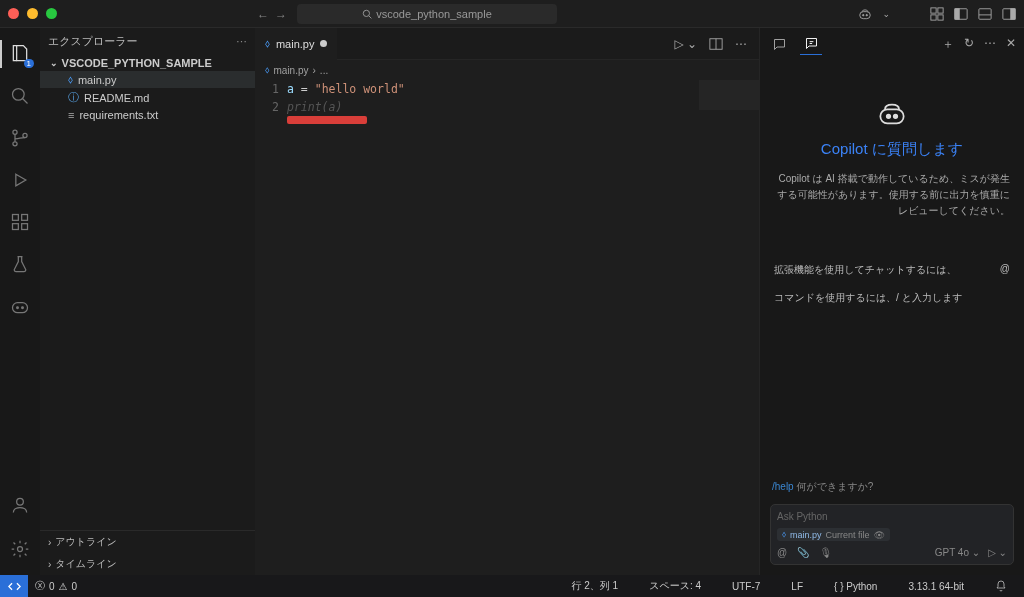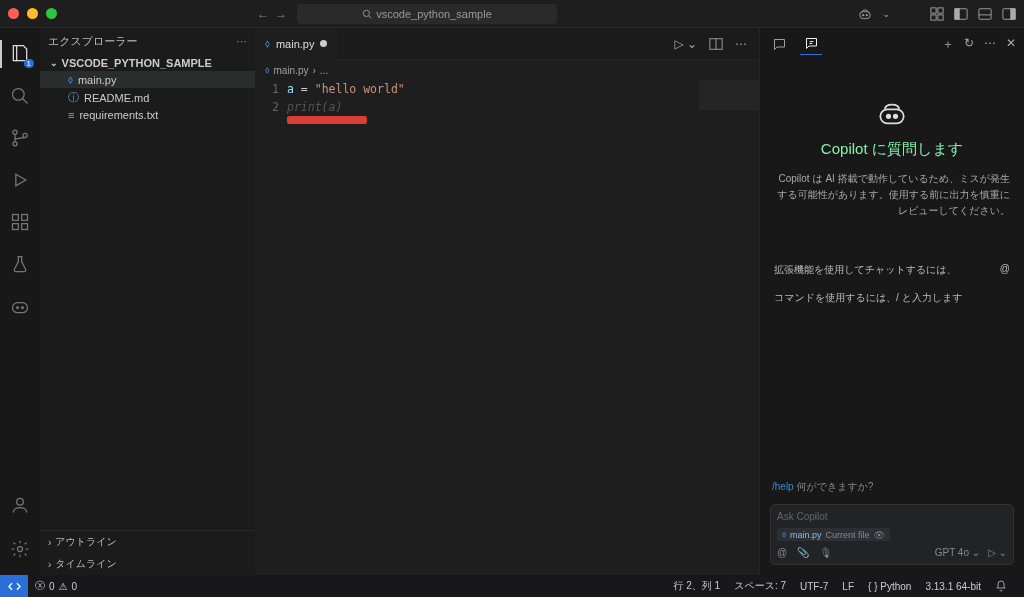--- a/index.html
+++ b/index.html
@@ -46,36 +46,36 @@
     .minimap{position:absolute;right:0;top:0;width:60px;height:40px;}
     .minimap-thumb{position:absolute;right:0;top:0;width:60px;height:30px;background:#2b2b2b;opacity:.5;}
     
     .rightpanel{width:265px;background:#181818;display:flex;flex-direction:column;border-left:1px solid #252525;}
     .rp-tabs{height:32px;display:flex;align-items:center;padding:0 8px;gap:10px;color:#aaa;}
     .rp-tabs .tabic{width:22px;height:22px;display:flex;align-items:center;justify-content:center;}
     .rp-tabs .tabic.active{border-bottom:1px solid #2a6fd8;color:#fff;}
     .rp-tabs .spacer{margin-left:auto;display:flex;gap:10px;}
     .copilot-body{flex:1;display:flex;flex-direction:column;align-items:center;padding:40px 14px 0;gap:12px;}
     .copilot-logo{width:28px;height:28px;color:#ddd;}
-    .copilot-title{font-size:15px;color:#86efac;text-align:right;}
+    .copilot-title{font-size:15px;color:#3b82f6;text-align:right;}
     .copilot-desc{font-size:10px;color:#aaa;text-align:right;line-height:1.6;}
     .tips{margin-top:18px;display:flex;flex-direction:column;gap:14px;font-size:10px;color:#bbb;width:100%;}
     .tip{display:flex;justify-content:space-between;gap:4px;}
     .rp-helpline{padding:6px 12px;font-size:10px;}
     .rp-helpline .help{color:#3a86d1;}
     .rp-input{margin:4px 10px 10px;background:#222326;border:1px solid #333;border-radius:5px;padding:6px;font-size:10px;color:#888;display:flex;flex-direction:column;gap:6px;}
     .chip{display:inline-flex;align-items:center;gap:4px;background:#2c2f33;border-radius:3px;padding:1px 5px;font-size:9px;color:#8fb9e6;}
     .chip .sub{color:#888;}
     .rp-input-bottom{display:flex;align-items:center;gap:10px;color:#888;}
     .rp-input-bottom .right{margin-left:auto;display:flex;align-items:center;gap:8px;}
     
     .status{height:22px;background:#18181a;display:flex;align-items:center;font-size:10px;color:#ccc;padding-right:10px;}
     .status .remote{width:28px;height:22px;background:#2a6fd8;color:#fff;display:flex;align-items:center;justify-content:center;}
     .status .seg{padding:0 7px;display:flex;align-items:center;gap:4px;}
-    .status .right{margin-left:auto;display:flex;}
+    .status .right{margin-left:auto;display:flex;gap:17px;}
     svg{display:block;}
   </style>
 </head>
 <body>
 
 <div class="titlebar">
   <div class="traffic">
     <div class="dot red"></div>
     <div class="dot yellow"></div>
     <div class="dot green"></div>
@@ -297,21 +297,21 @@
         </div>
         <div class="tip">
             <span>コマンドを使用するには、/ と入力します</span>
           </div>
       </div>
     </div>
     <div class="rp-helpline">
       <span class="help">/help</span><span style="color:#888;"> 何ができますか?</span>
     </div>
     <div class="rp-input">
-      <span style="color:#666;">Ask Copilot</span>
+      <span style="color:#666;">Ask Python</span>
       <div>
         <span class="chip">
           <span style="color:#4b9fff;">⬨</span>
           <span>main.py</span>
           <span class="sub">Current file</span>
           <span style="color:#888;">👁</span>
         </span>
       </div>
       <div class="rp-input-bottom">
         <span>@</span>
@@ -333,21 +333,21 @@
       </svg>
   </div>
   <div class="seg">
     <span>ⓧ</span>
       <span>0</span>
     <span>⚠</span>
       <span>0</span>
   </div>
   <div class="right">
     <div class="seg">行 2、列 1</div>
-    <div class="seg">スペース: 7</div>
+    <div class="seg">スペース: 4</div>
     <div class="seg">UTF-7</div>
     <div class="seg">LF</div>
     <div class="seg">{ } Python</div>
     <div class="seg">3.13.1 64-bit</div>
     <div class="seg">
       <svg width="12" height="12" viewBox="0 0 24 24" fill="none" stroke="#ccc" stroke-width="1.5">
           <path d="M6 8a6 6 0 1112 0v5l2 3H4l2-3zM10 20a2 2 0 004 0"></path>
         </svg>
     </div>
   </div>

